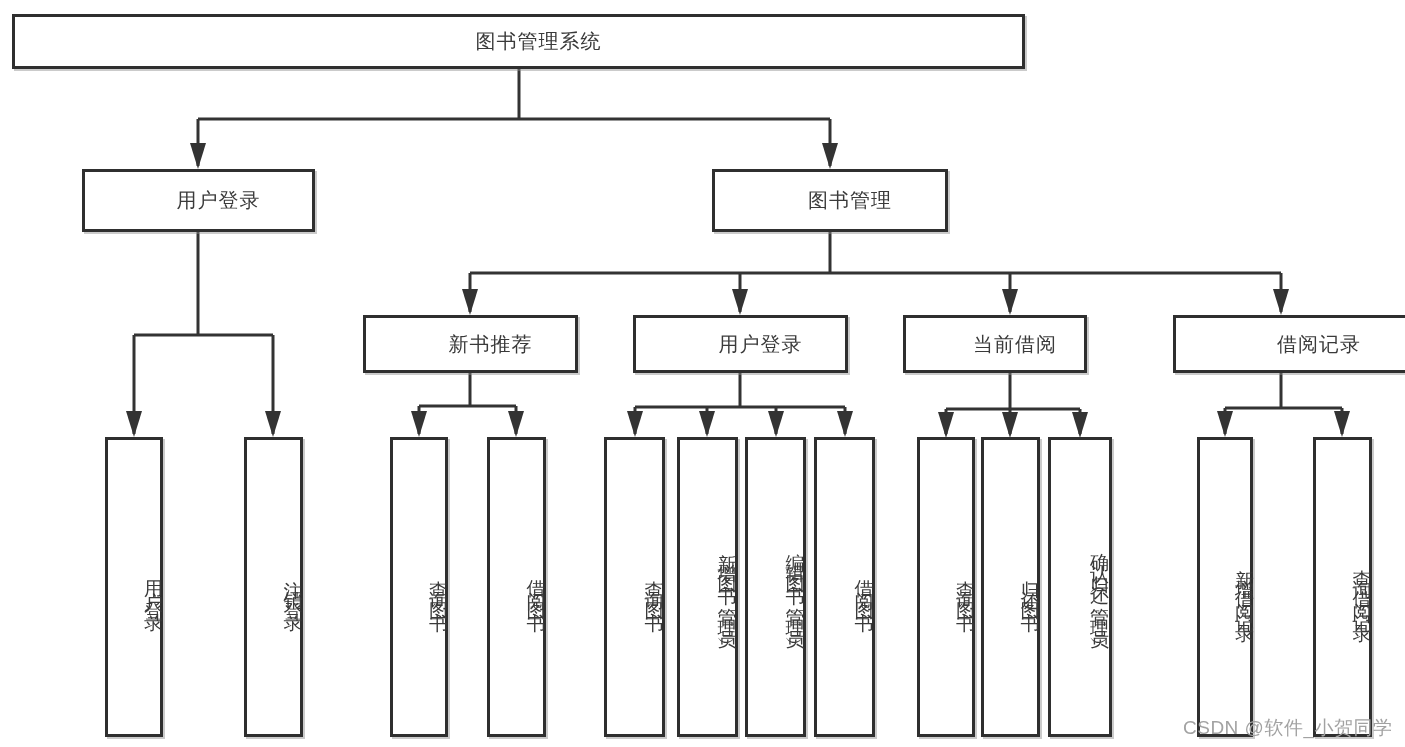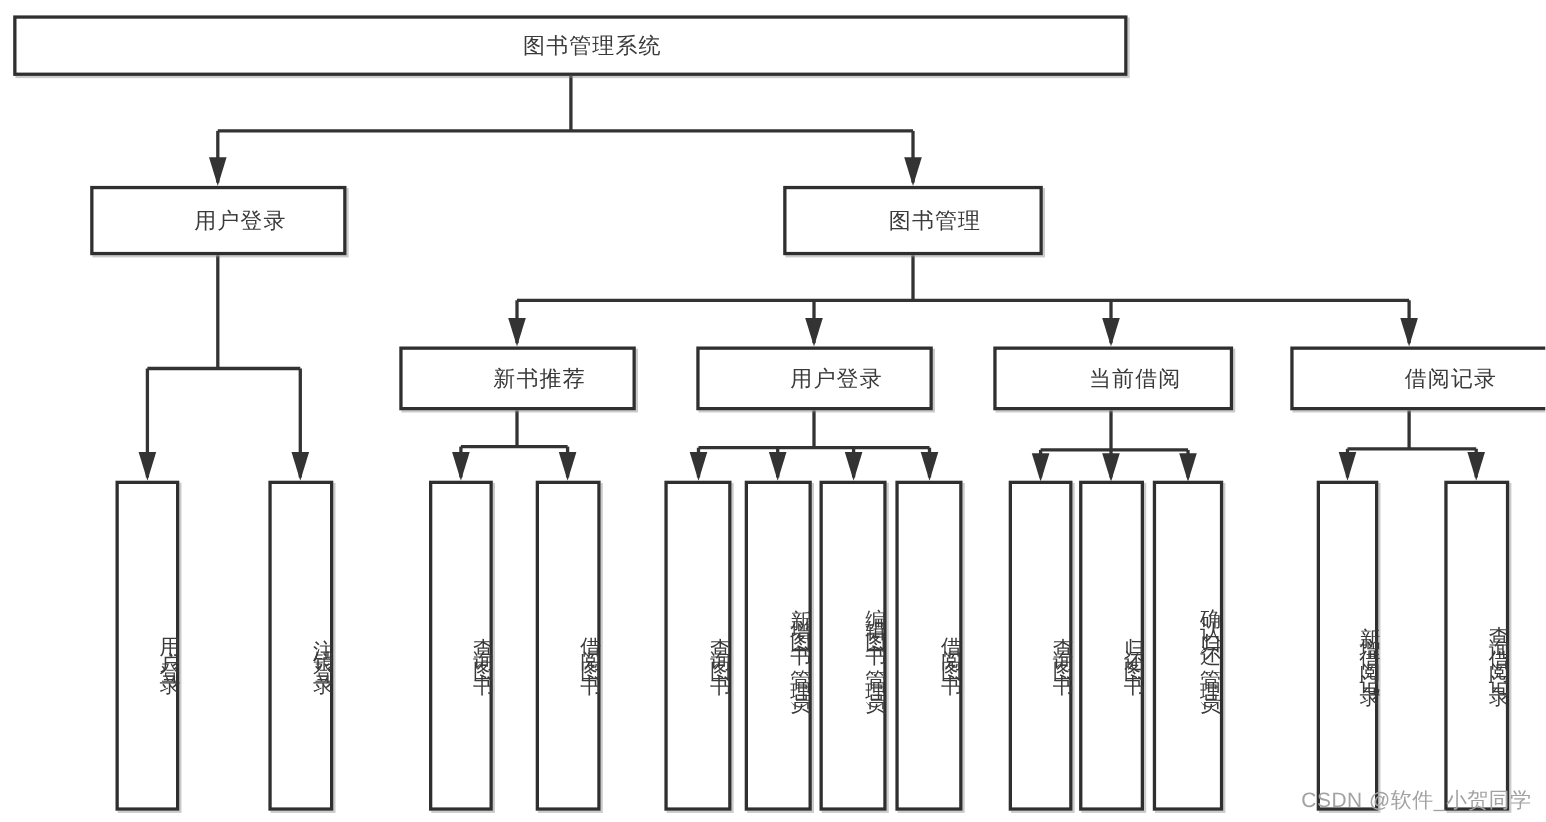--- a/index.html
+++ b/index.html
@@ -136,21 +136,21 @@
   <div class="node h" style="left:712px;top:169px;width:236px;height:63px;justify-content:center;">
     <span>图书管理</span>
   </div>
 
   <div class="node h" style="left:363px;top:315px;width:215px;height:58px;text-align:right;">
     <span>新书推荐</span>
   </div>
   <div class="node h" style="left:633px;top:315px;width:215px;height:58px;">
     <span>用户登录</span>
   </div>
-  <div class="node h" style="left:903px;top:315px;width:218px;height:58px;">
+  <div class="node h" style="left:903px;top:315px;width:184px;height:58px;">
     <span>当前借阅</span>
   </div>
   <div class="node h" style="left:1173px;top:315px;width:252px;height:58px;">
     <span>借阅记录</span>
   </div>
 
   <div class="node leaf" style="left:105px;top:437px;width:58px;height:300px;">
     <span>用户登录</span>
   </div>
   <div class="node leaf" style="left:244px;top:437px;width:59px;height:300px;">

